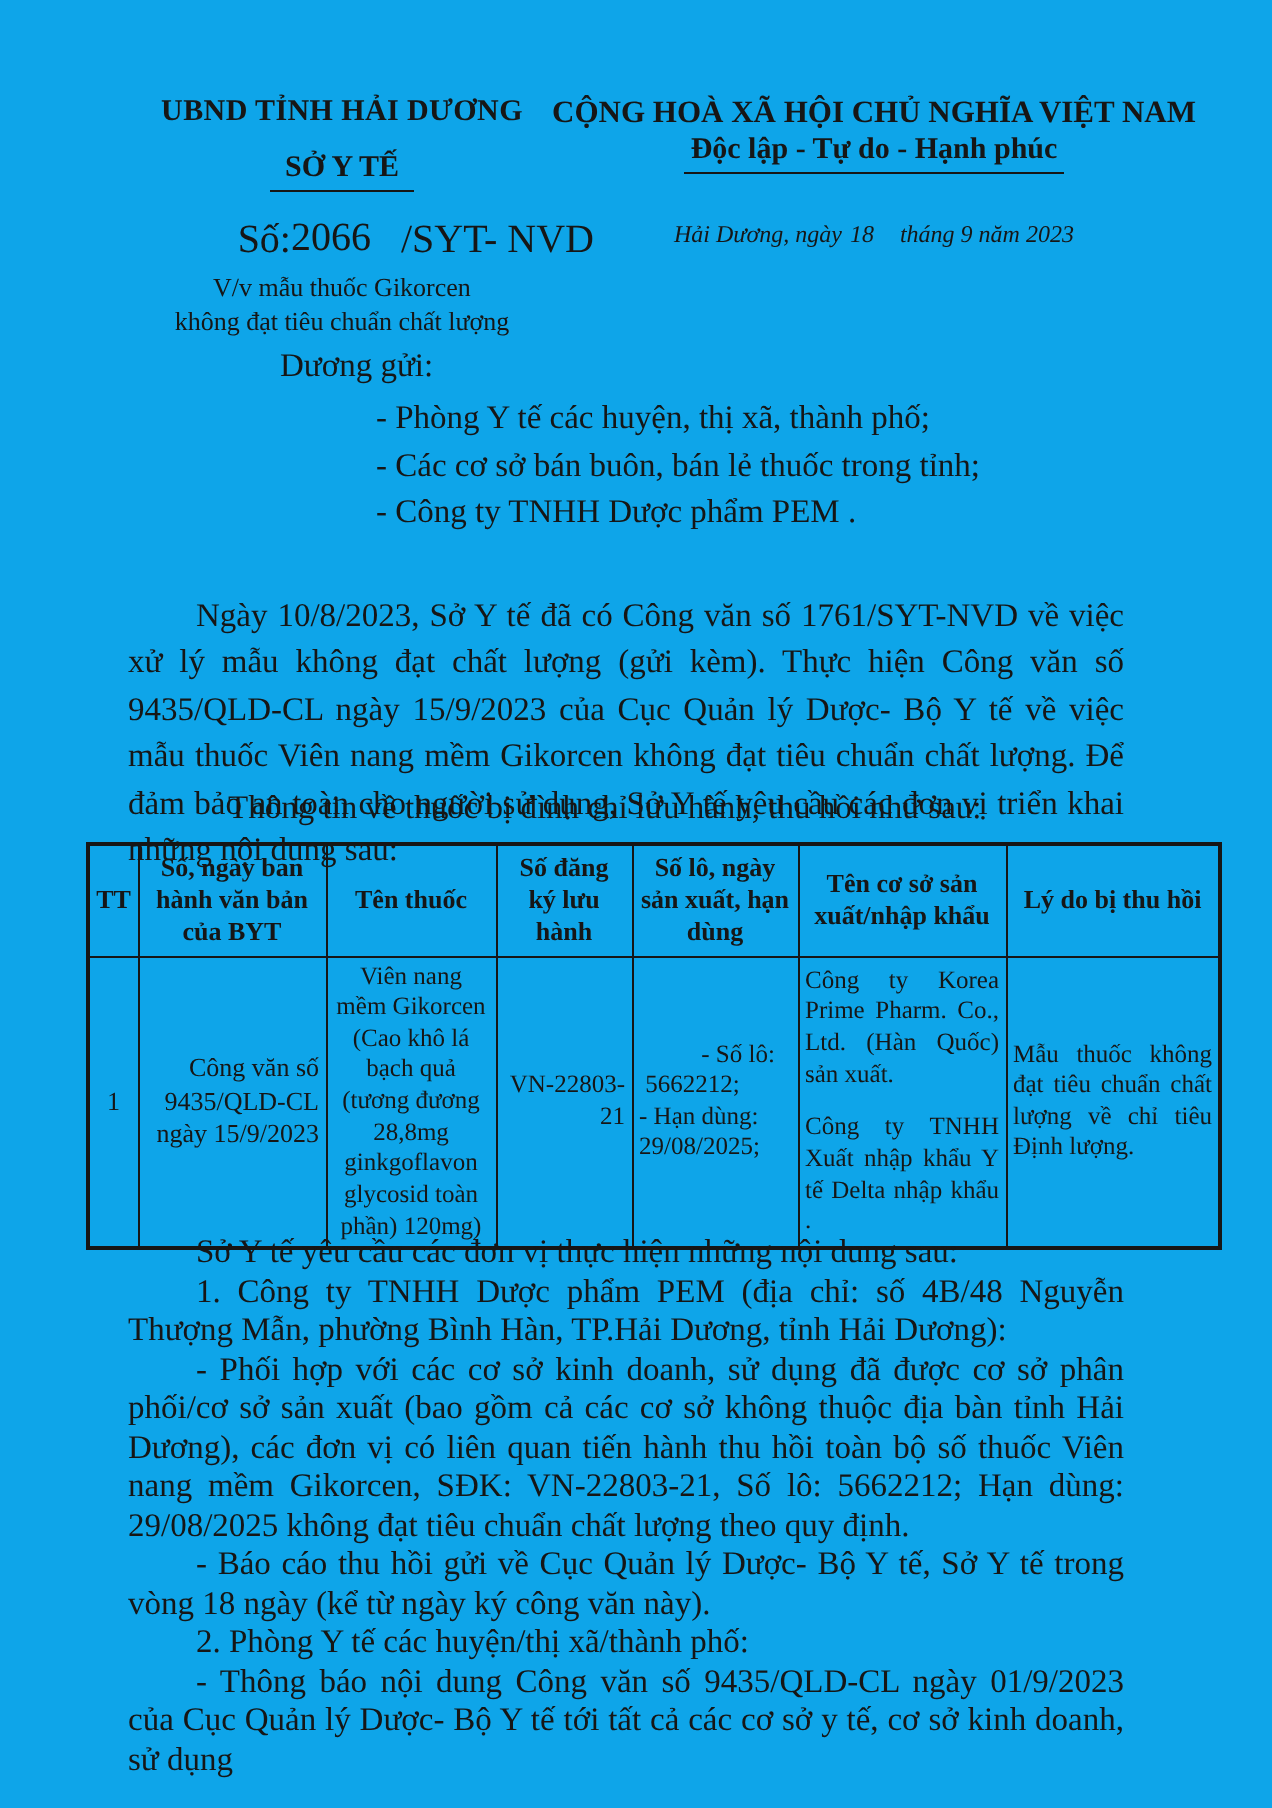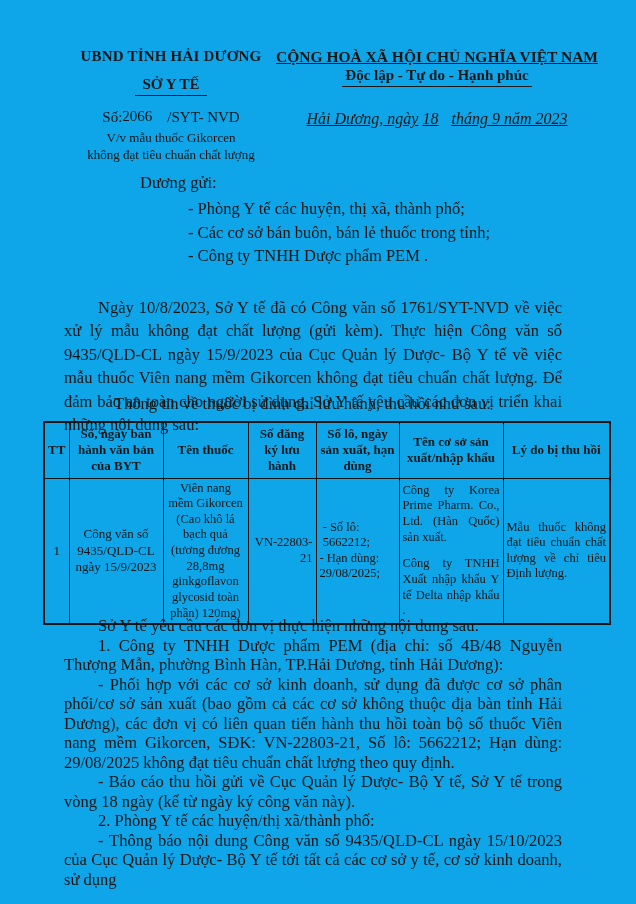--- a/index.html
+++ b/index.html
@@ -16,35 +16,34 @@
   }
 
   
   .hdr-left {
     position: absolute; top: 48px; left: 45px; width: 252px;
     text-align: center;
   }
   .hdr-right {
     position: absolute; top: 48px; left: 272px; width: 330px;
     text-align: center;
-    text-decoration: underline;
   }
   .org-parent { font-size: 15px; font-weight: bold; letter-spacing: .2px; }
   .org-name   { font-size: 15px; font-weight: bold; margin-top: 11px; }
   .org-name .u { display: inline-block; border-bottom: 1.5px solid #161616; padding: 0 8px 2px; }
   .motto1 { font-size: 15.5px; font-weight: bold; }
   .motto2 { font-size: 15px; font-weight: bold; margin-top: 1px; }
   .motto2 .u { display: inline-block; border-bottom: 1.5px solid #161616; padding: 0 3px 2px; }
 
-  .doc-number { margin-top: 13px; font-size: 15px; white-space: nowrap; }
+  .doc-number { margin-top: 13px; font-size: 20px; white-space: nowrap; text-align: right; }
   .doc-number .num { position: relative; top: -1px; }
   .doc-number .sfx { margin-left: 15px; }
   .subject { margin-top: 3px; font-size: 13px; line-height: 17px; }
 
-  .date-line { margin-top: 23px; font-size: 16px; font-style: italic; white-space: nowrap; }
+  .date-line { margin-top: 23px; font-size: 12px; font-style: italic; white-space: nowrap; }
   .date-line .day { margin-left: 4px; }
   .date-line .sfx { margin-left: 13px; }
 
   
   .recipients { position: absolute; top: 171px; left: 140px; font-size: 16.5px; }
   .recipients .label { line-height: 23px; }
   .recipients ul { list-style: none; margin-left: 48px; margin-top: 3px; }
   .recipients li { line-height: 23.5px; }
 
   
@@ -70,25 +69,25 @@
     border: 1.5px solid #161616;
     vertical-align: middle;
     padding: 2px 3px;
   }
   table.recall th {
     height: 56px; font-weight: bold; text-align: center;
     font-size: 13px; line-height: 1.25;
   }
   table.recall td { height: 131px; line-height: 1.25; }
   td.c-tt   { vertical-align: top; text-align: center; padding-top: 5px; }
-  td.c-byt  { text-align: center; }
+  td.c-byt  { text-align: right; }
   td.c-drug { vertical-align: top; text-align: center; font-size: 12.5px; padding: 2px 1px; }
   td.c-reg  { text-align: right; font-size: 12.5px; padding: 2px 0; }
   td.c-batch{ text-align: left; font-size: 12.5px; padding-left: 2px; }
-  td.c-batch span { white-space: pre-wrap; }
+  td.c-batch span { white-space: pre-wrap; margin-left: 28px; }
   td.c-mfr  { text-align: justify; font-size: 12.5px; padding: 2px 5px; }
   td.c-mfr .blk { display: block; }
   td.c-mfr .blk + .blk { margin-top: 11px; }
   td.c-reason { text-align: justify; font-size: 12.5px; padding: 2px 5px; }
 
   
   .directives {
     position: absolute; top: 616px; left: 64px; width: 498px;
     font-size: 16.5px; line-height: 19.5px; text-align: justify;
   }
@@ -175,16 +174,16 @@
       </tr>
     </tbody>
   </table>
 
   <div class="directives">
     <p>Sở Y tế yêu cầu các đơn vị thực hiện những nội dung sau:</p>
     <p><span>1. Công ty TNHH Dược phẩm PEM (</span><span class="it">địa chỉ: số 4B/48 Nguyễn Thượng Mẫn, phường Bình Hàn, TP.Hải Dương, tỉnh Hải Dương</span><span>):</span></p>
     <p>- Phối hợp với các cơ sở kinh doanh, sử dụng đã được cơ sở phân phối/cơ sở sản xuất (bao gồm cả các cơ sở không thuộc địa bàn tỉnh Hải Dương), các đơn vị có liên quan tiến hành thu hồi toàn bộ số thuốc Viên nang mềm Gikorcen, SĐK: VN-22803-21, Số lô: 5662212; Hạn dùng: 29/08/2025 không đạt tiêu chuẩn chất lượng theo quy định.</p>
     <p><span>- Báo cáo thu hồi gửi về Cục Quản lý Dược- Bộ Y tế, Sở Y tế trong vòng 18 ngày (</span><span class="it">kể từ ngày ký công văn này</span><span>).</span></p>
     <p>2. Phòng Y tế các huyện/thị xã/thành phố:</p>
-    <p>- Thông báo nội dung Công văn số 9435/QLD-CL ngày 15/10/2023 của Cục Quản lý Dược- Bộ Y tế tới tất cả các cơ sở y tế, cơ sở kinh doanh, sử dụng</p>
+    <p>- Thông báo nội dung Công văn số 9435/QLD-CL ngày 01/9/2023 của Cục Quản lý Dược- Bộ Y tế tới tất cả các cơ sở y tế, cơ sở kinh doanh, sử dụng</p>
   </div>
 
 </div>
 
 </body></html>

